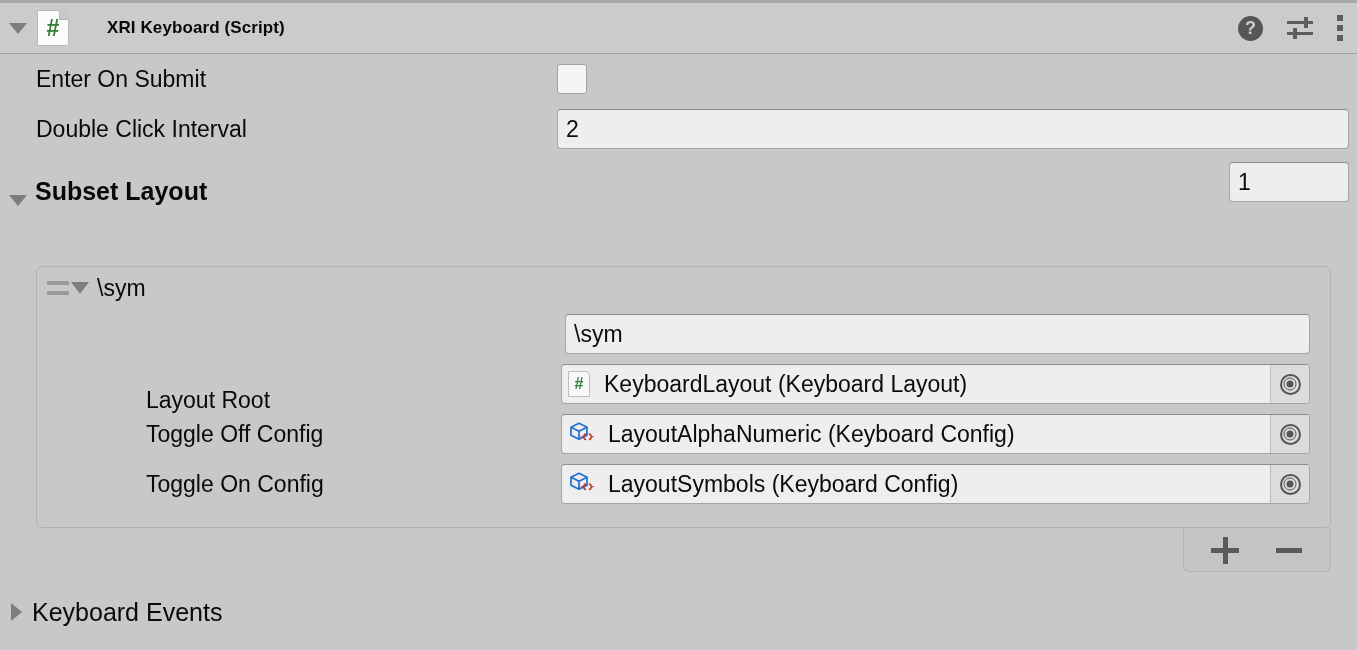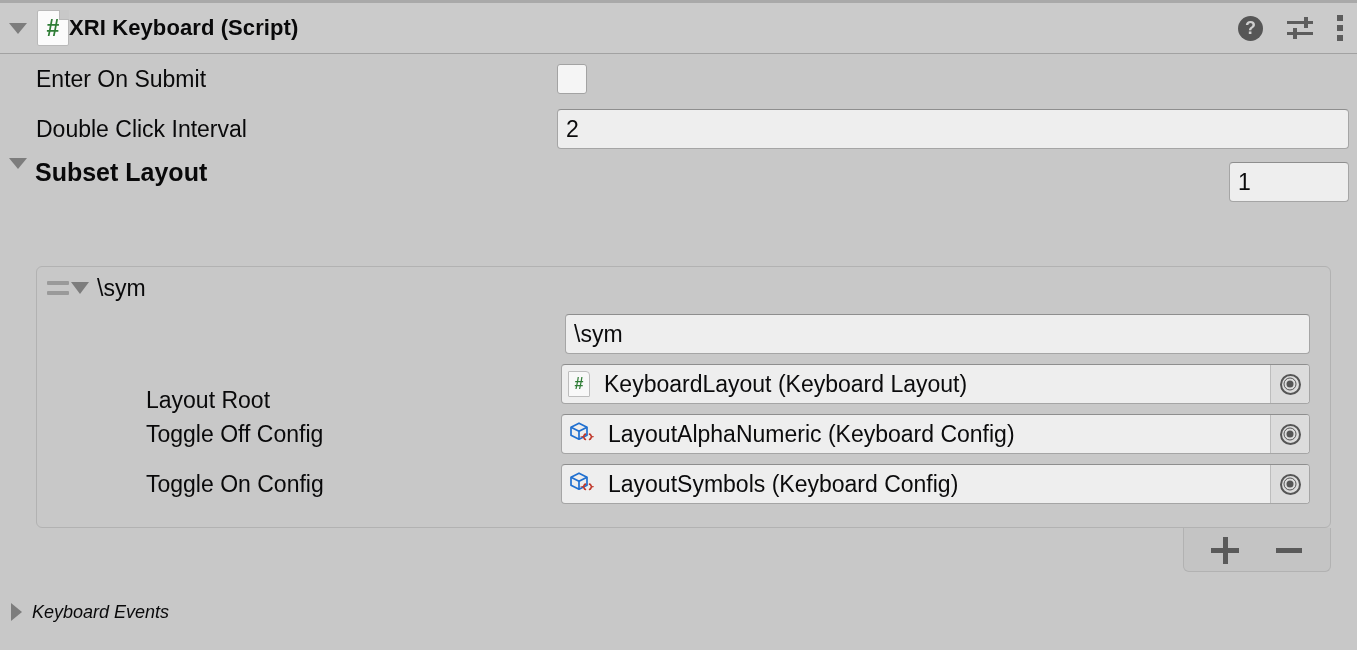--- a/index.html
+++ b/index.html
@@ -72,22 +72,23 @@
     position: absolute;
     top: -1px;
     right: -1px;
     width: 9px;
     height: 9px;
     background: #c8c8c8;
     border-left: 1px solid #b9b9b9;
     border-bottom: 1px solid #b9b9b9;
   }
   .comp-title {
-    font-size: 22px;
+    font-size: 17px;
     font-weight: bold;
+    margin-left: 38px;
     letter-spacing: 0.1px;
     white-space: nowrap;
   }
   .header-icons {
     position: absolute;
     right: 14px;
     top: 50%;
     transform: translateY(-50%);
     display: flex;
     align-items: center;
@@ -268,21 +269,21 @@
   .so-icon {
     width: 26px;
     height: 26px;
     position: relative;
     flex: 0 0 auto;
   }
 
   
   .section-header {
     display: flex;
-    align-items: flex-start;
+    align-items: flex-end;
     height: 48px;
   }
   .section-title {
     font-size: 25px;
     font-weight: bold;
   }
   .size-field {
     position: absolute;
     right: 8px;
     top: 4px;
@@ -368,22 +369,21 @@
 
   .events-row {
     position: absolute;
     left: 0;
     top: 588px;
     height: 48px;
     display: flex;
     align-items: center;
   }
   .events-label {
-    font-size: 18px;
-    font-style: italic;
+    font-size: 25px;
   }
 </style>
 </head>
 <body>
 
 <div id="inspector">
 
   <div class="comp-header">
     <div class="foldout-tri"></div>
     <div class="script-icon">

